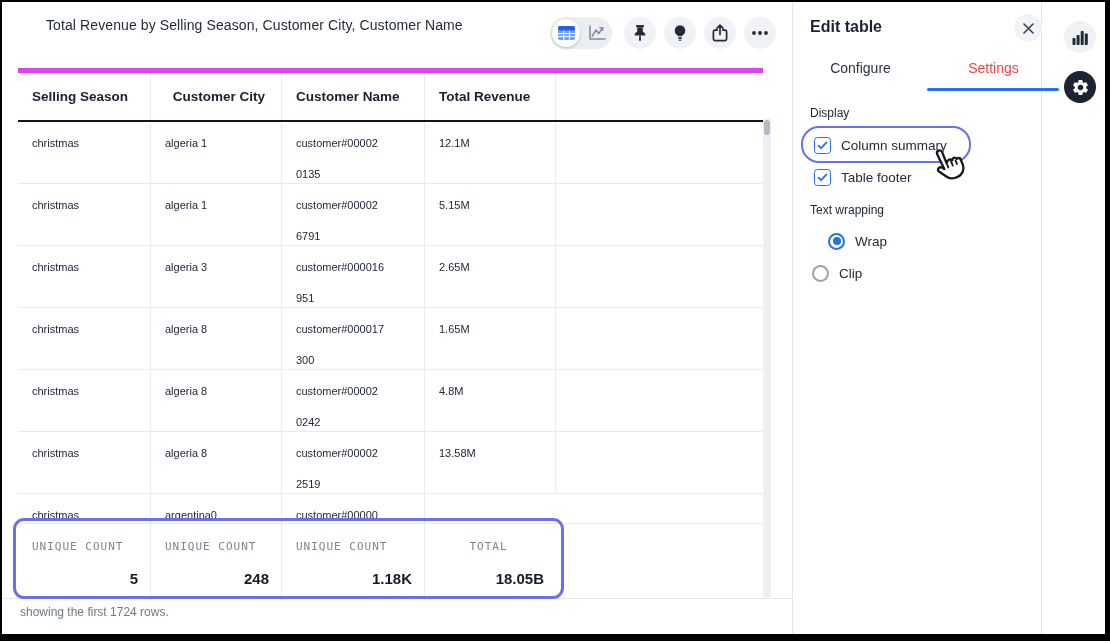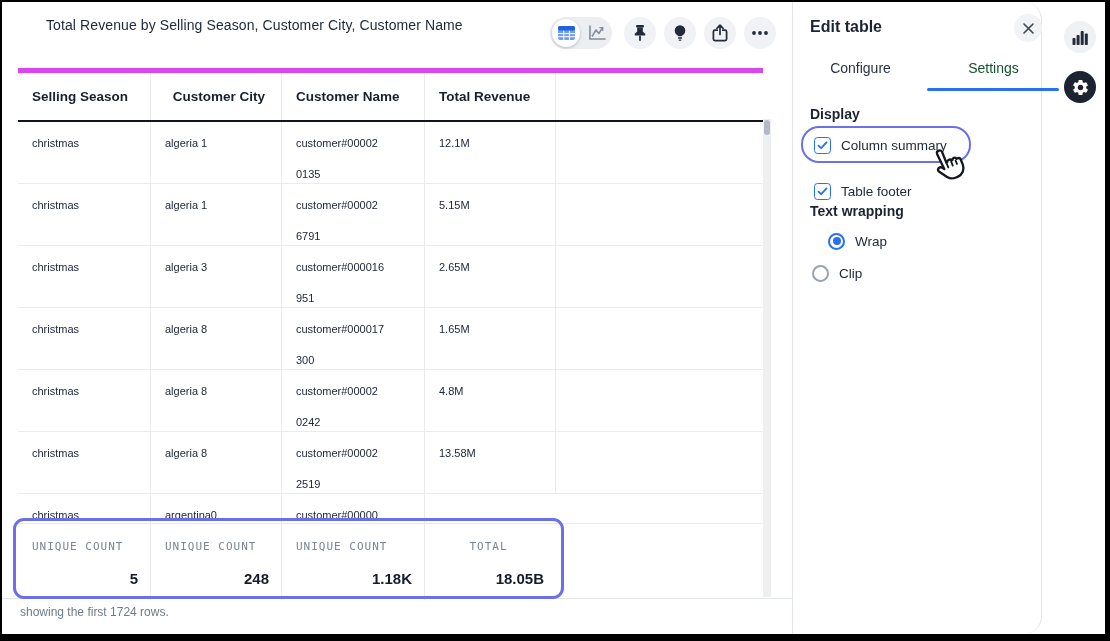--- a/index.html
+++ b/index.html
@@ -32,28 +32,28 @@
   .s-value { position:absolute; bottom:13px; right:12px; font-size:15px; font-weight:700; color:#141C29; }
 
   .vscroll { position:absolute; left:761px; top:117px; width:8px; height:478px; background:#EDEFF1; }
   .vscroll .thumb { position:absolute; left:1px; top:1px; width:6px; height:15px; background:#B3BAC5; border-radius:3px; }
 
   .footer-annotation { position:absolute; left:11px; top:516px; width:551px; height:81px; border:3px solid #6B70E8; border-radius:11px; pointer-events:none; z-index:5; }
   .main-divider { position:absolute; left:0; top:596px; width:791px; height:1px; background:#E4E7EA; }
   .footnote { position:absolute; left:18px; top:603px; font-size:12px; color:#6F7A88; }
 
   
-  .panel { position:absolute; left:792px; top:0; width:248px; height:632px; background:#fff; border-right:1px solid #E2E5E9;border-radius:18px; }
+  .panel { position:absolute; left:792px; top:0; width:248px; height:632px; background:#fff; border-right:1px solid #E2E5E9; }
   .panel-title { position:absolute; left:16px; top:16px; font-size:16px; font-weight:600; color:#1B2433; }
   .close-btn { position:absolute; left:220px; top:12px; width:28px; height:28px; border-radius:50%; background:#F1F3F6; border:none; display:flex; align-items:center; justify-content:center; cursor:pointer; }
   .tab { position:absolute; top:58px; width:133px; text-align:center; font-size:14px; cursor:pointer; }
   .tab.inactive { left:0; color:#2A3342; }
-  .tab.active { left:133px; color:#14532d; font-weight:500; }
+  .tab.active { left:133px; color:#ef4444; font-weight:500; }
   .tab-underline { position:absolute; left:133px; top:86px; width:132px; height:3px; background:#2770EF; border-radius:2px; }
-  .sec-head { position:absolute; left:16px; font-size:14px; font-weight:700; color:#1B2433; }
+  .sec-head { position:absolute; left:16px; font-size:12px; font-weight:400; color:#1B2433; }
   .opt-row { position:absolute; left:20px; height:20px; display:flex; align-items:center; cursor:pointer; }
   .cbx { width:17px; height:17px; border:1.6px solid #2770EF; border-radius:3.5px; background:#fff; display:flex; align-items:center; justify-content:center; flex:none; }
   .opt-label { margin-left:10px; font-size:13.5px; color:#222B3A; white-space:nowrap; }
   .radio { width:17px; height:17px; border-radius:50%; background:#fff; flex:none; position:relative; }
   .radio.on { border:2px solid #2770EF; }
   .radio.on::after { content:""; position:absolute; left:2.5px; top:2.5px; width:8px; height:8px; border-radius:50%; background:#2770EF; }
   .radio.off { border:2px solid #99A2AE; }
   .panel-annotation { position:absolute; left:7px; top:124px; width:170px; height:37px; border:2.5px solid #6B70E8; border-radius:18px; pointer-events:none; z-index:5; }
   .cursor-wrap { position:absolute; left:133px; top:144px; width:40px; height:40px; z-index:6; pointer-events:none; }
 
@@ -225,21 +225,21 @@
     <div class="sec-head" style="top:104px">Display</div>
     <div id="display-options">
         <div class="opt-row" style="top: 133px;">
           <span class="cbx">
             <svg width="11" height="9" viewBox="0 0 12 10">
               <path d="M1.5 5.2 L4.5 8 L10.5 1.6" stroke="#2770EF" stroke-width="2" fill="none" stroke-linecap="round" stroke-linejoin="round"></path>
             </svg>
           </span>
           <span class="opt-label">Column summary</span>
         </div>
-        <div class="opt-row" style="top: 179px; text-align: center;">
+        <div class="opt-row" style="top: 165px; text-align: center;">
           <span class="cbx">
             <svg width="11" height="9" viewBox="0 0 12 10">
               <path d="M1.5 5.2 L4.5 8 L10.5 1.6" stroke="#2770EF" stroke-width="2" fill="none" stroke-linecap="round" stroke-linejoin="round"></path>
             </svg>
           </span>
           <span class="opt-label">Table footer</span>
         </div>
       </div>
     <div class="panel-annotation"></div>
 

